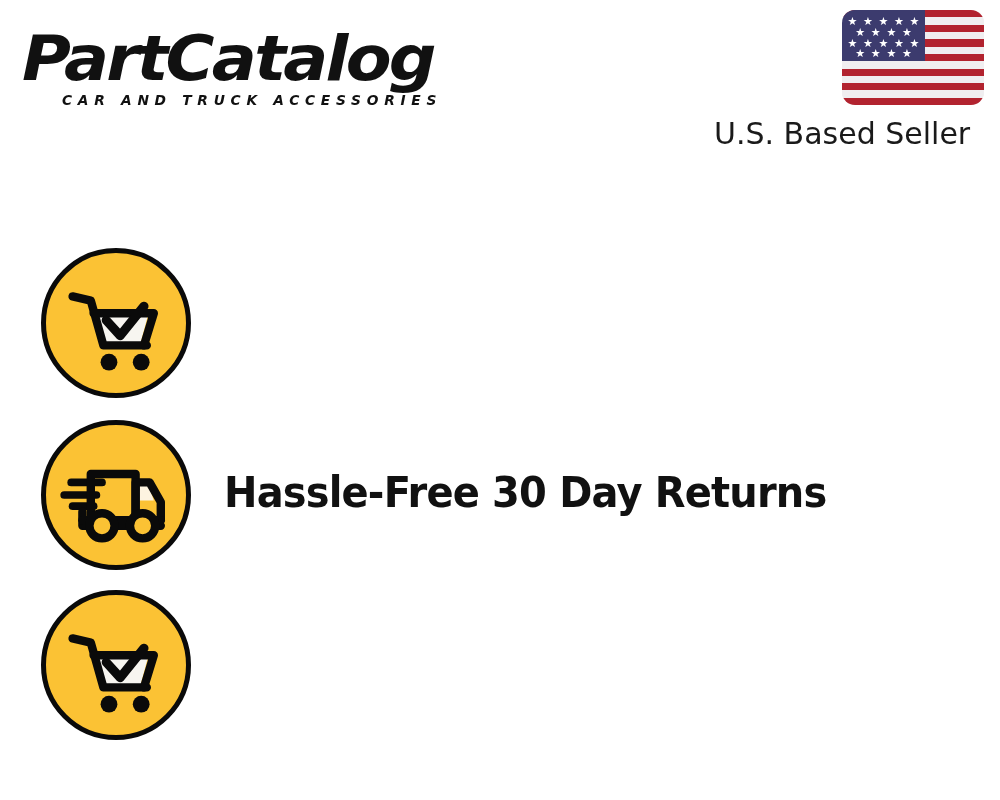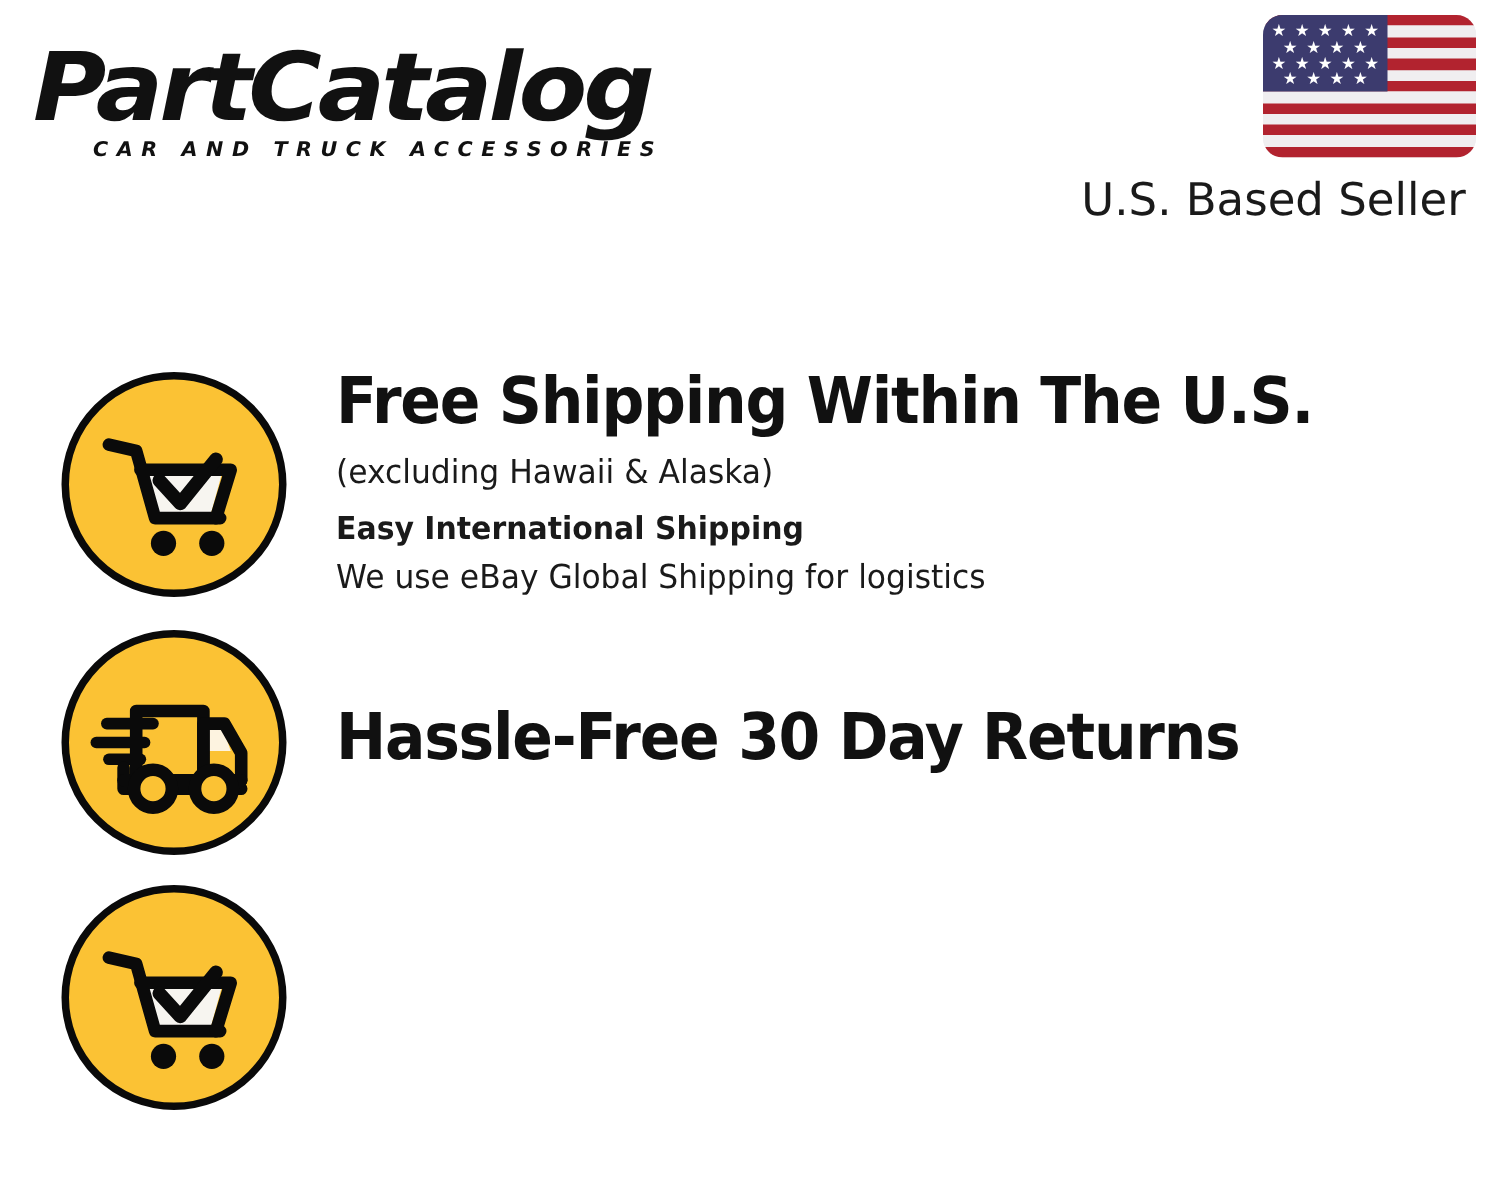--- a/index.html
+++ b/index.html
@@ -116,21 +116,21 @@
   .star-row span { display: block; }
 
   .seller-label {
     margin-top: 11px;
     font-family: "DejaVu Sans", sans-serif;
     font-size: 30px;
     font-weight: 400;
     color: #1a1a1a;
     letter-spacing: 0px;
     white-space: nowrap;
-    text-align: center;
+    text-align: left;
   }
 
   
   .features {
     position: absolute;
     left: 0;
     top: 0;
     width: 1000px;
   }
 
@@ -283,26 +283,20 @@
           <path d="M36 44 L73 44 L67 66 L42 66 Z" fill="#f7f5f0"></path>
 
           <path d="M19 31 L32 34 L41 66 L72 66" fill="none" stroke="#0a0a0a" stroke-width="6" stroke-linecap="round" stroke-linejoin="round"></path>
           <path d="M34 43 L77 43 L70 66" fill="none" stroke="#0a0a0a" stroke-width="6" stroke-linecap="round" stroke-linejoin="round"></path>
 
           <path d="M43 48 L53 59 L70 38" fill="none" stroke="#0a0a0a" stroke-width="6.5" stroke-linecap="round" stroke-linejoin="round"></path>
 
           <circle cx="45" cy="78" r="6" fill="#0a0a0a"></circle>
           <circle cx="68" cy="78" r="6" fill="#0a0a0a"></circle>
         </svg>
-      </div>
-      <div class="feature-text">
-        <div class="feature-title">Free Shipping Within The U.S.</div>
-        <div class="feature-sub sub-excluding">(excluding Hawaii &amp; Alaska)</div>
-        <div class="feature-sub sub-intl">Easy International Shipping</div>
-        <div class="feature-sub sub-logistics">We use eBay Global Shipping for logistics</div>
       </div>
     </div>
 
     <div class="feature-row row-2">
       <div class="icon-badge">
         <svg viewBox="0 0 100 100" aria-hidden="true">
 
           <path d="M18 41 L40 41" stroke="#0a0a0a" stroke-width="5.5" stroke-linecap="round"></path>
           <path d="M13 50 L36 50" stroke="#0a0a0a" stroke-width="5.5" stroke-linecap="round"></path>
           <path d="M19 58 L34 58" stroke="#0a0a0a" stroke-width="5.5" stroke-linecap="round"></path>

